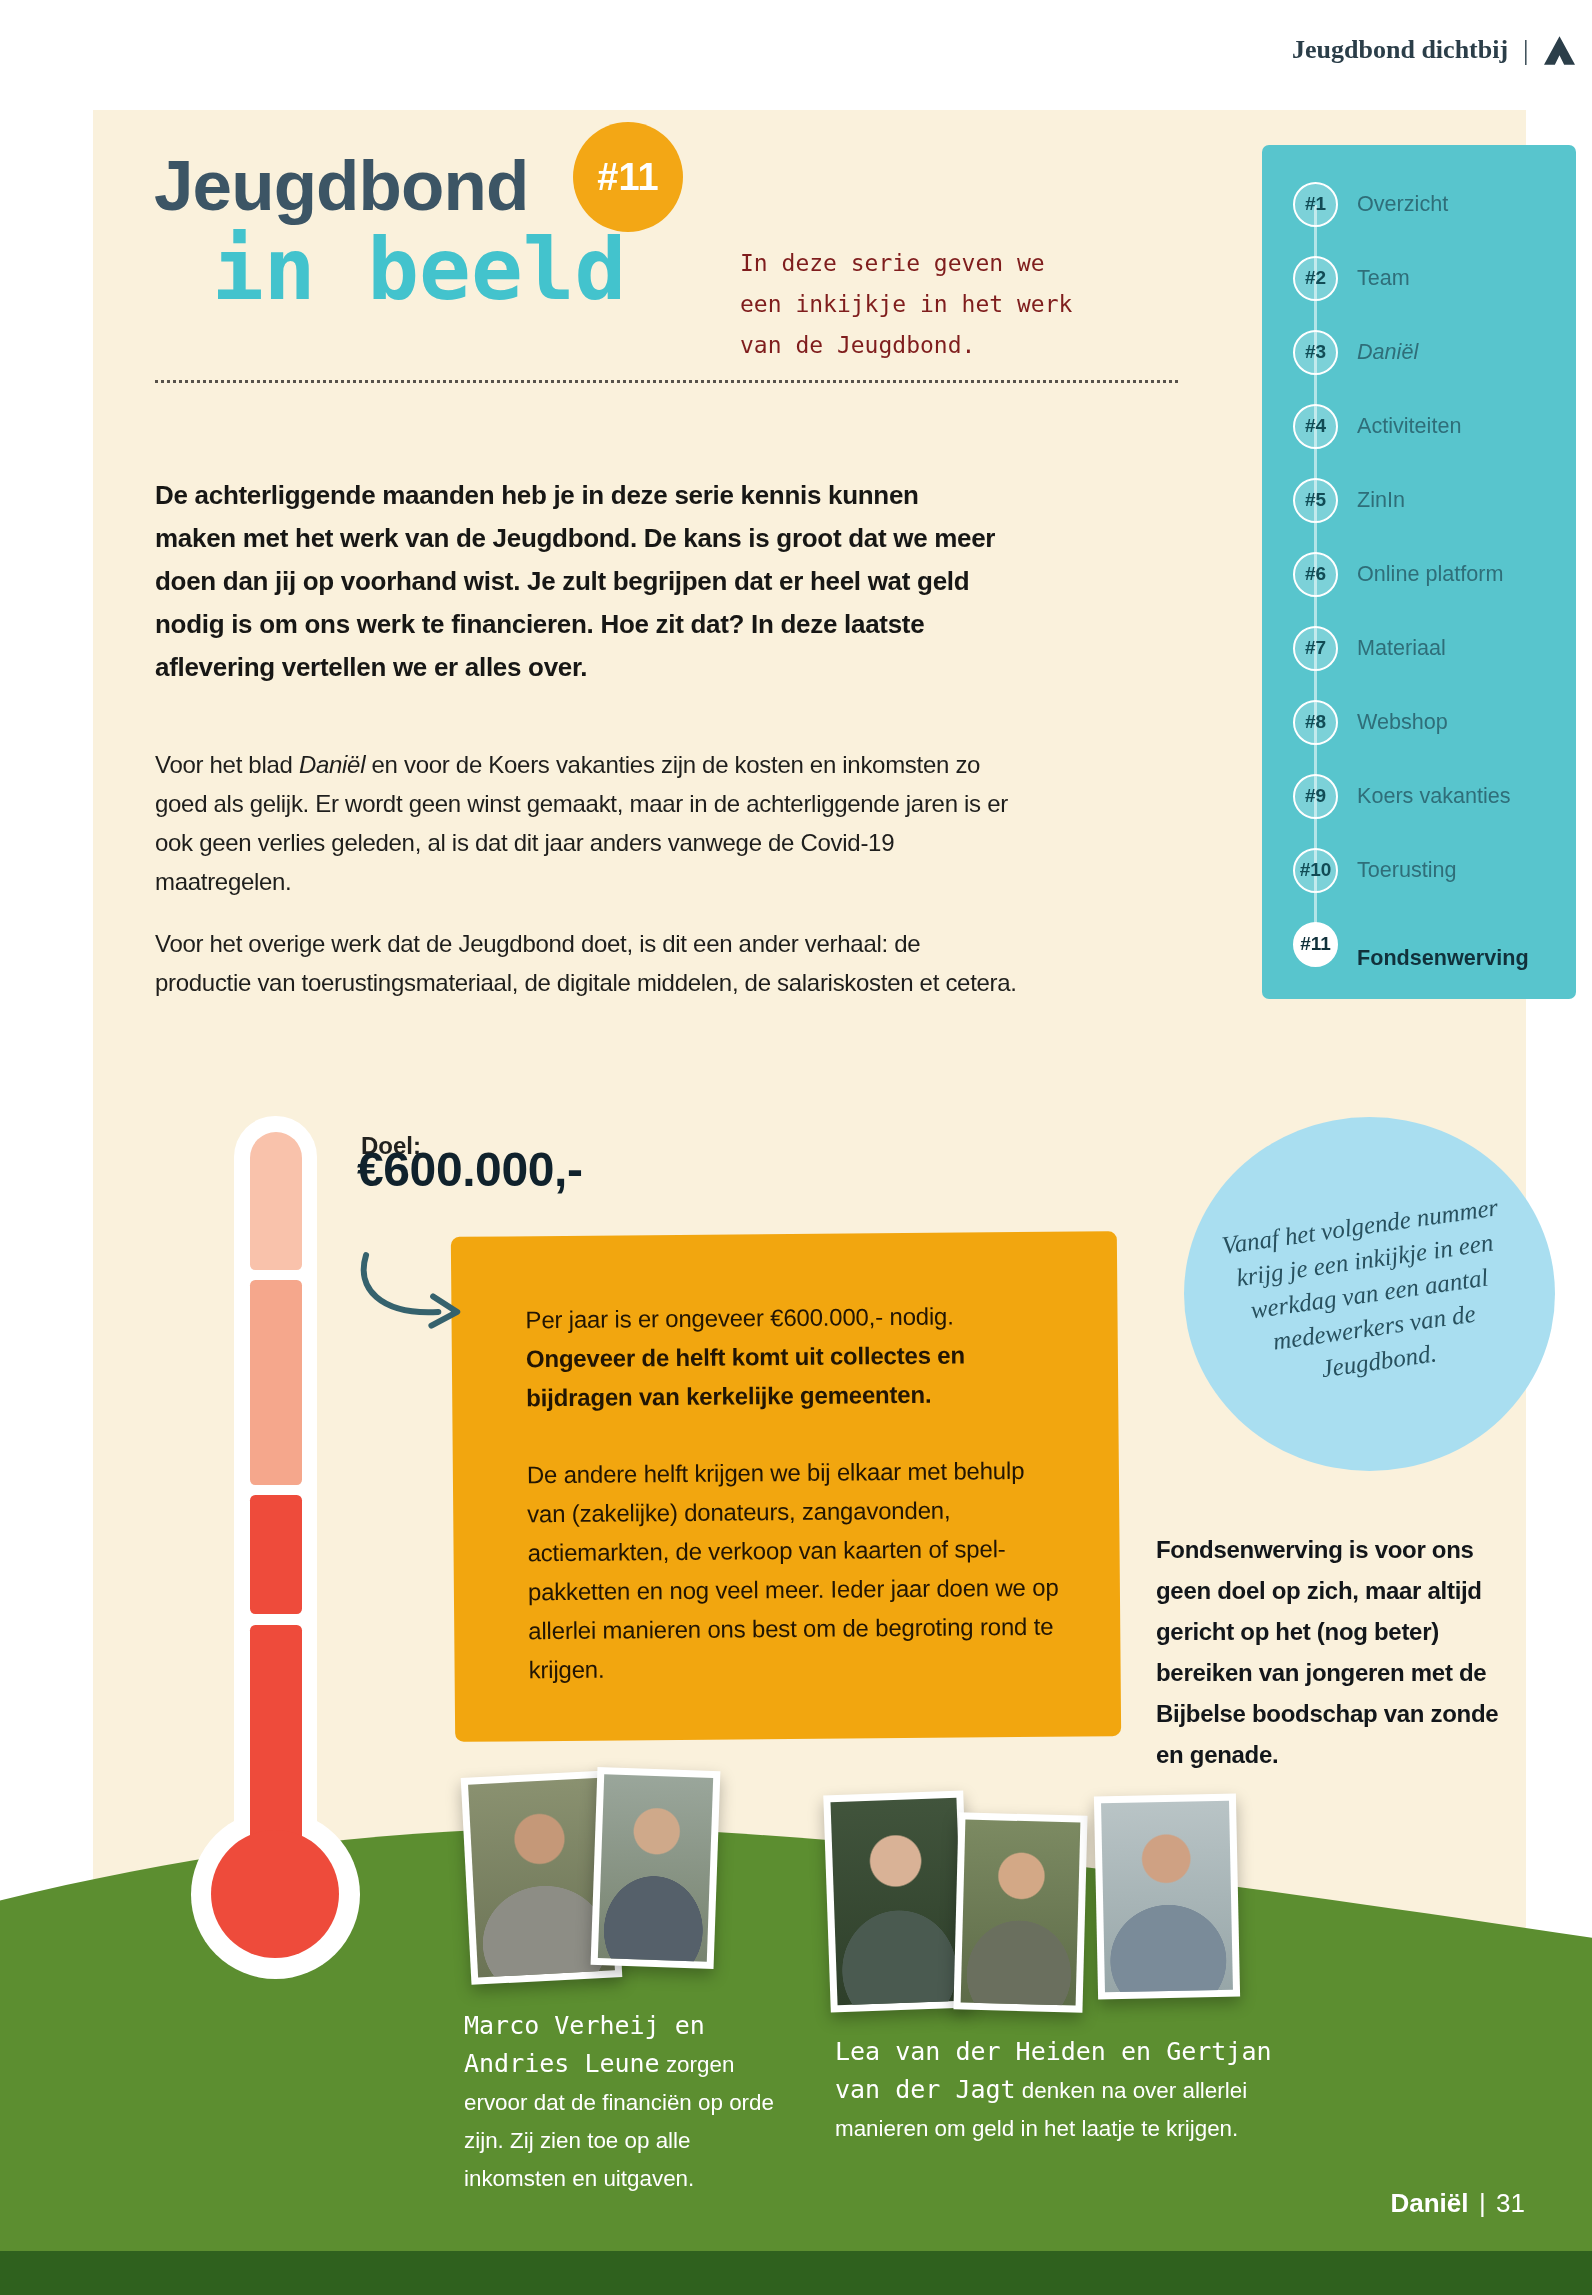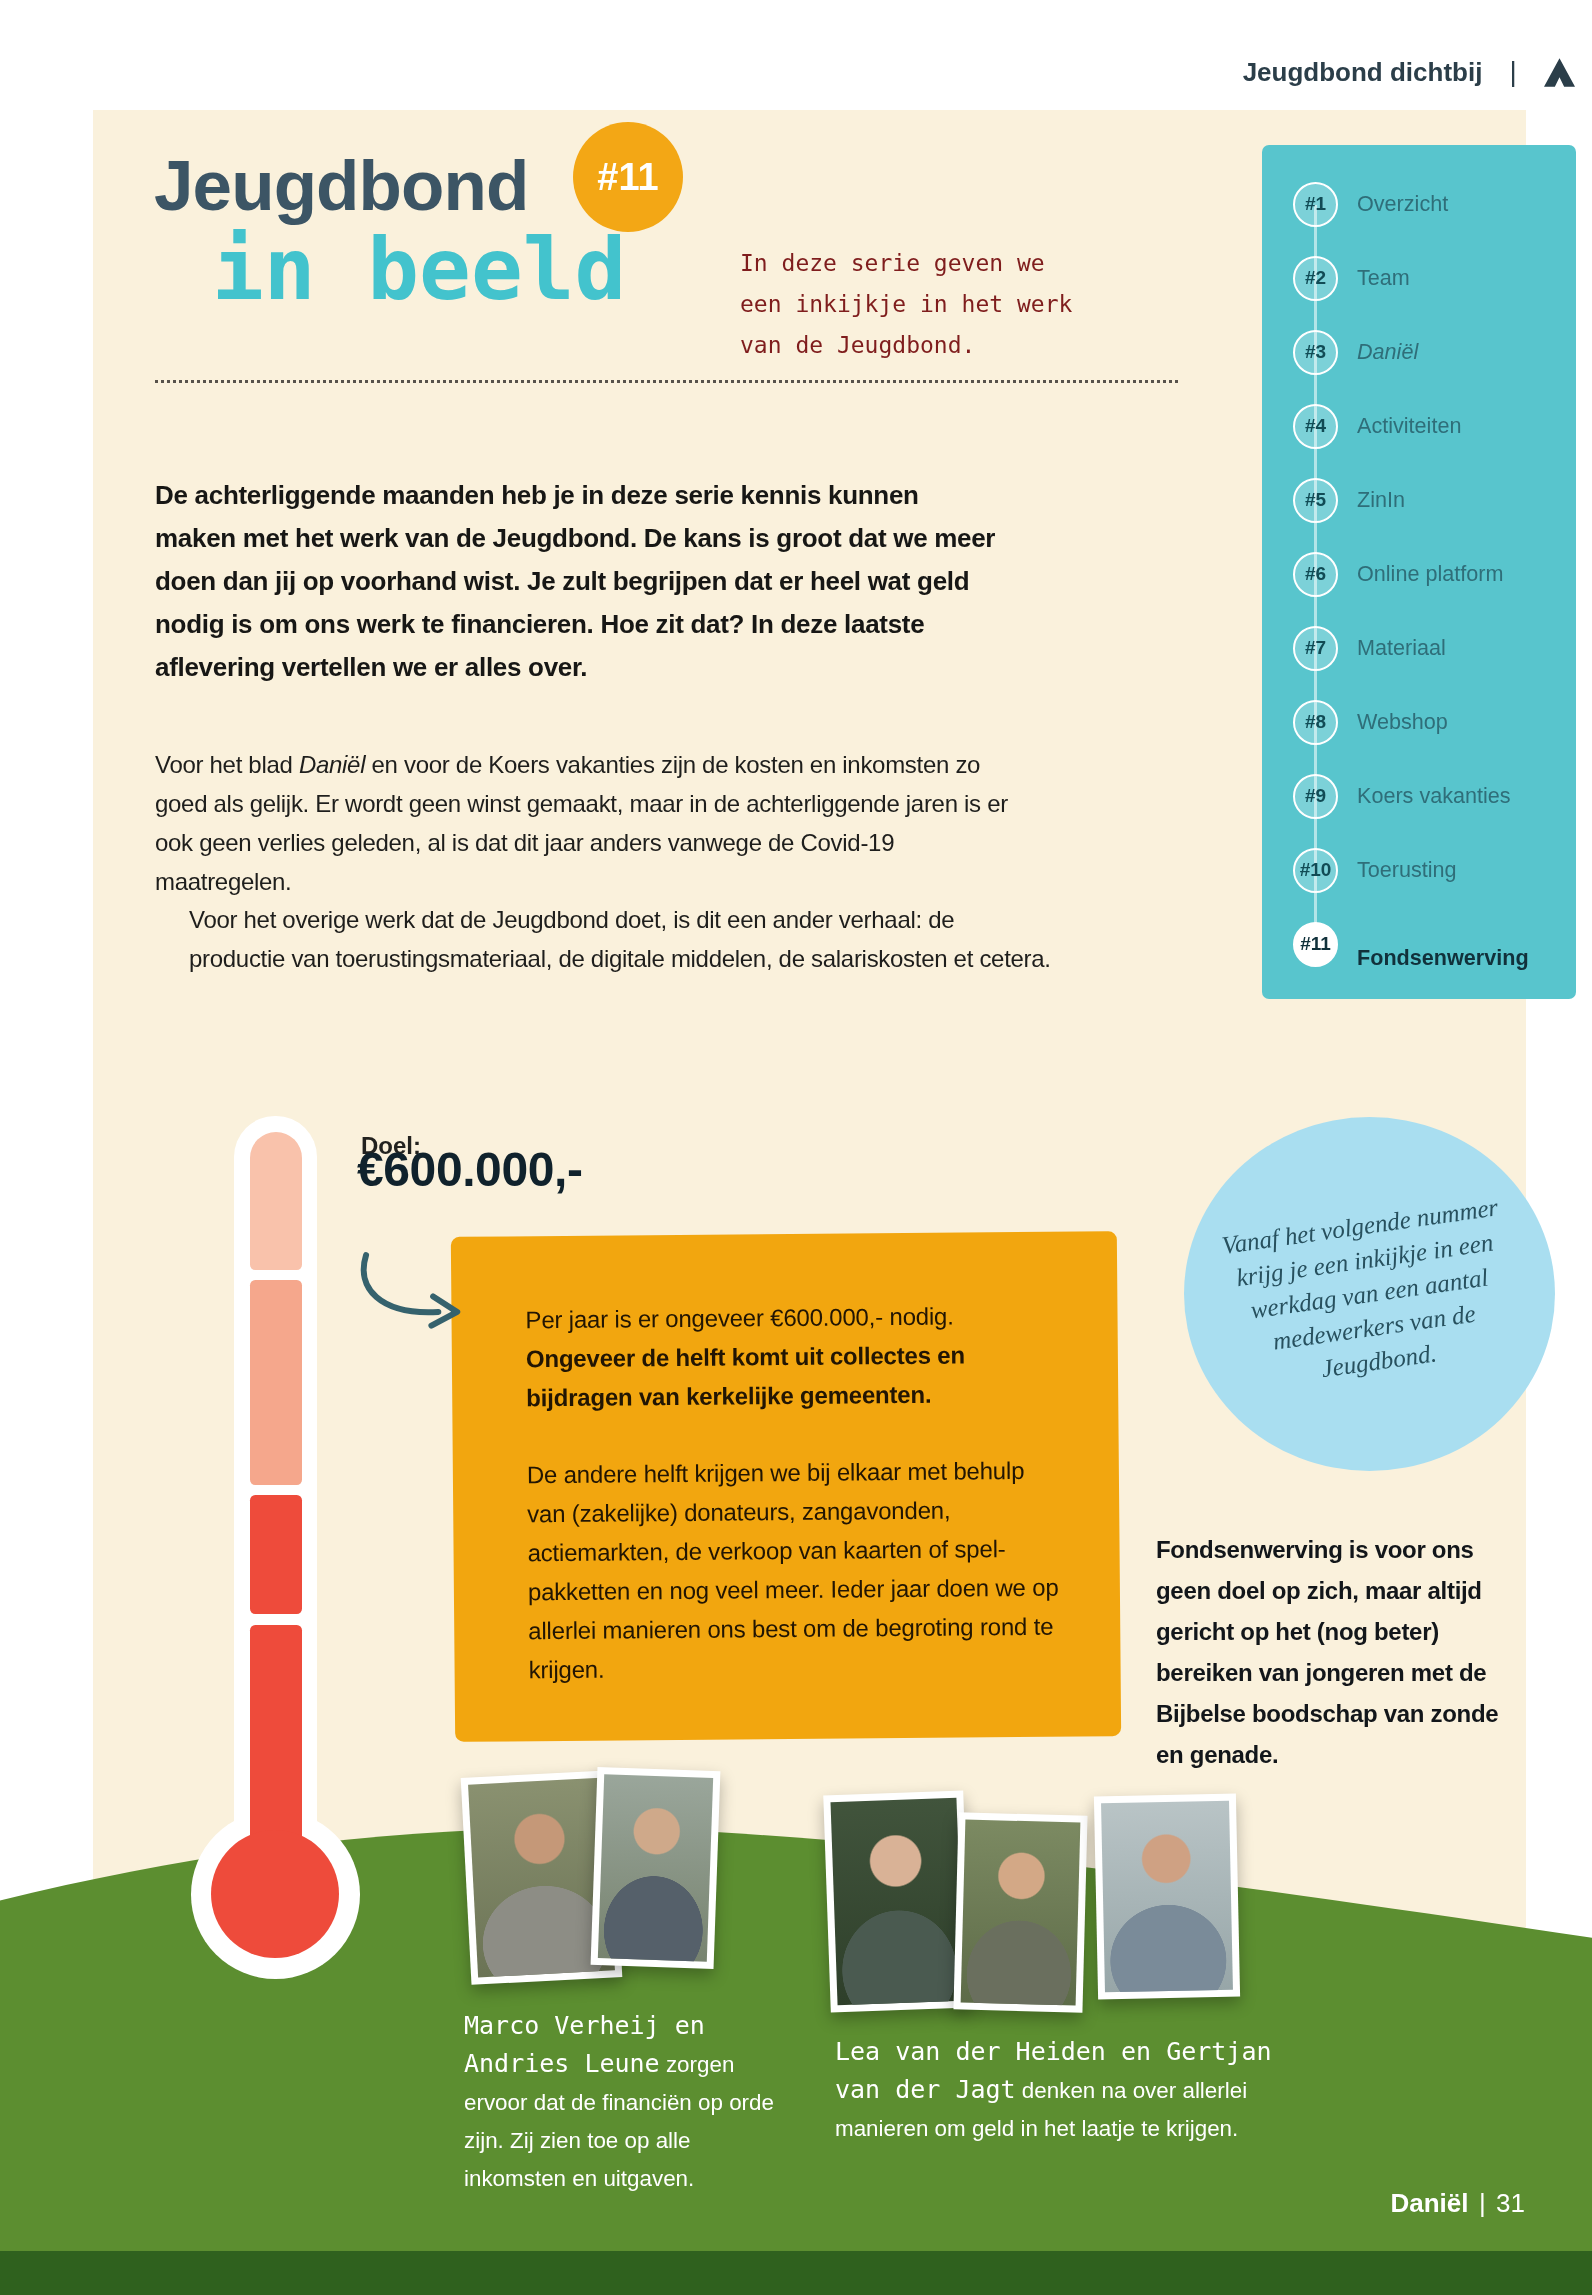--- a/index.html
+++ b/index.html
@@ -1,21 +1,21 @@
 <!DOCTYPE html>
 <html style="font-size:14px"><head>
 <meta charset="utf-8">
 <style>
   html,body{margin:0;padding:0;background:#ffffff;}
   .page{position:relative;width:1592px;height:2295px;background:#ffffff;overflow:hidden;
         font-family:"Liberation Sans",sans-serif;color:#1c1c1a;}
 
   
-  .header{position:absolute;top:56px;right:17.3px;display:flex;align-items:center;gap:27px;
-          font-size:26px;font-weight:700;color:#2b3e49;z-index:5;}
+  .header{position:absolute;top:34px;right:17.3px;display:flex;align-items:center;gap:15px;
+          font-size:26px;font-weight:700;color:#2b3e49;z-index:5;font-family:Liberation Serif, serif;}
   .header .sep{font-weight:400;font-size:28px;color:#2b3e49;}
   .logo-a{display:flex;align-items:center;}
 
   
   .cream{position:absolute;left:93px;top:110px;width:1433px;height:1831px;background:#faf1dc;z-index:1;}
 
   
   .sidebar{position:absolute;left:1262px;top:145px;width:314px;height:854px;background:#58c5cd;
            border-radius:7px;z-index:4;padding-top:22.4px;box-sizing:border-box;}
   .nav-line{position:absolute;left:52px;top:60px;width:2.6px;height:740px;background:rgba(255,255,255,0.55);}
@@ -40,21 +40,21 @@
                 font-size:23px;line-height:41px;color:#7f1d1d;white-space:pre-line;z-index:2;}
   .divider{position:absolute;left:155px;top:380px;width:1023px;height:0;
            border-top:3.5px dotted #57524b;z-index:2;}
 
   
   .lead{position:absolute;left:155px;top:448px;width:850px;font-size:26px;font-weight:700;
         letter-spacing:-0.3px;line-height:43px;color:#171715;z-index:2;}
   .para{position:absolute;left:155px;width:863px;font-size:24px;letter-spacing:-0.3px;
         line-height:39px;color:#1e1e1c;z-index:2;}
   .para1{top:721px;}
-  .para2{top:876px;margin-left:34px;}
+  .para2{top:900px;}
   .para .it{font-style:italic;}
 
   
   .thermo{position:absolute;left:188px;top:1109px;width:181px;height:889px;z-index:3;}
   .thermo-bulb-outer{position:absolute;left:2.6px;top:701px;width:169px;height:169px;border-radius:50%;background:#ffffff;}
   .thermo-tube{position:absolute;left:46px;top:7px;width:83px;height:751px;background:#ffffff;border-radius:41px;}
   .thermo-col{position:absolute;left:15.5px;top:15.5px;width:52px;height:721px;display:flex;flex-direction:column;gap:10.4px;}
   .seg{width:100%;}
   .seg.s1{height:138px;background:#f9c2ab;border-radius:26px 26px 5.2px 5.2px;}
   .seg.s2{height:205px;background:#f5a78c;border-radius:5.2px;}

